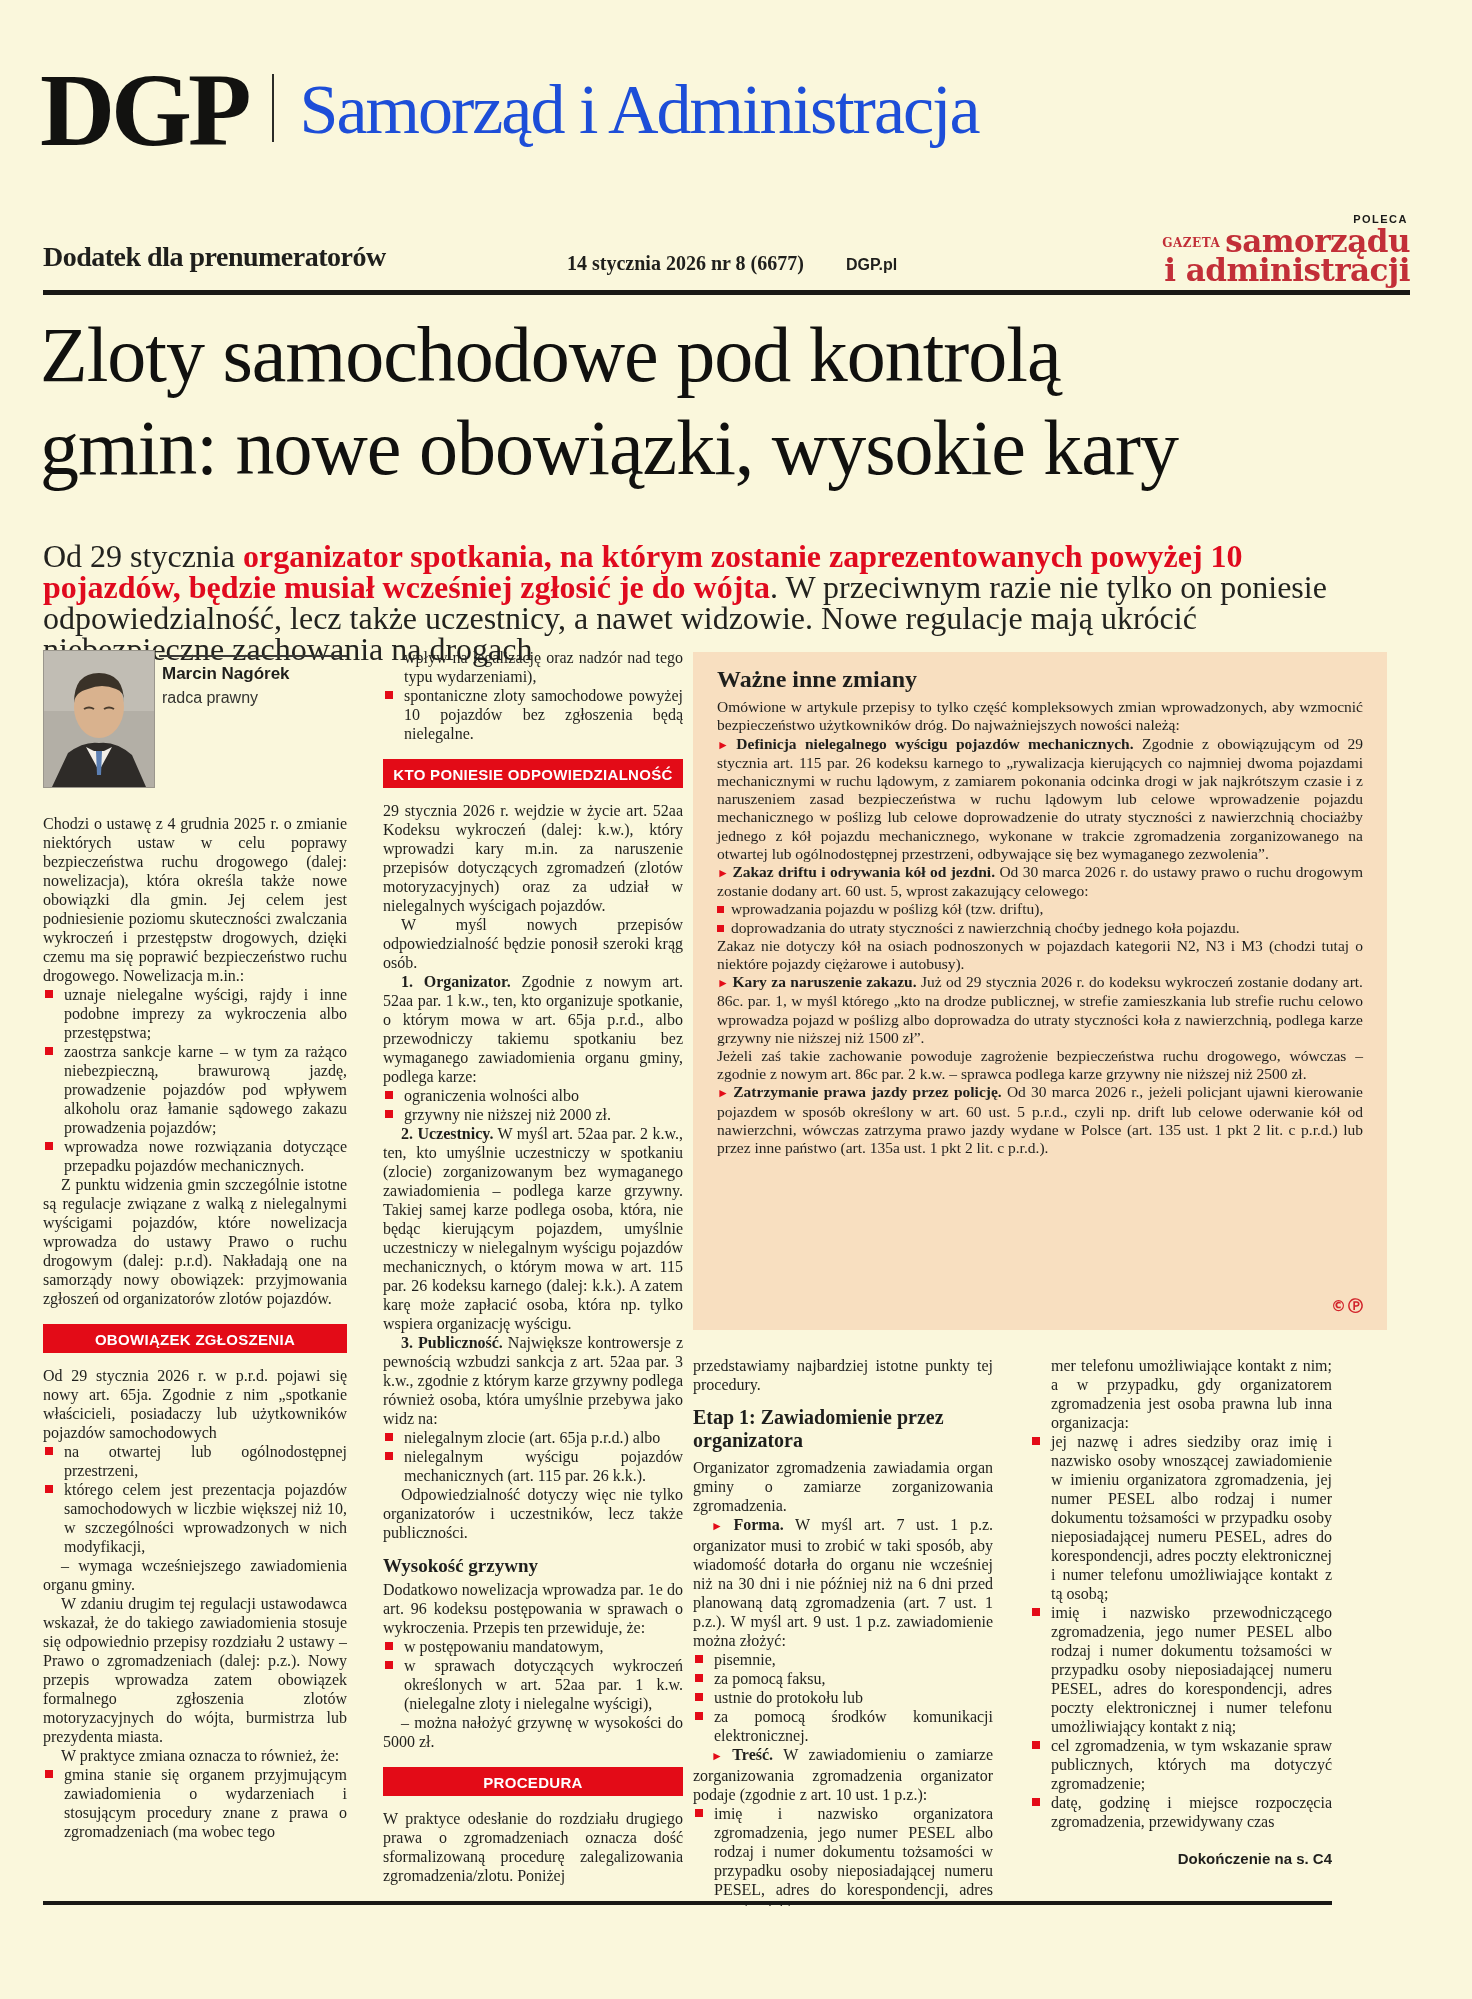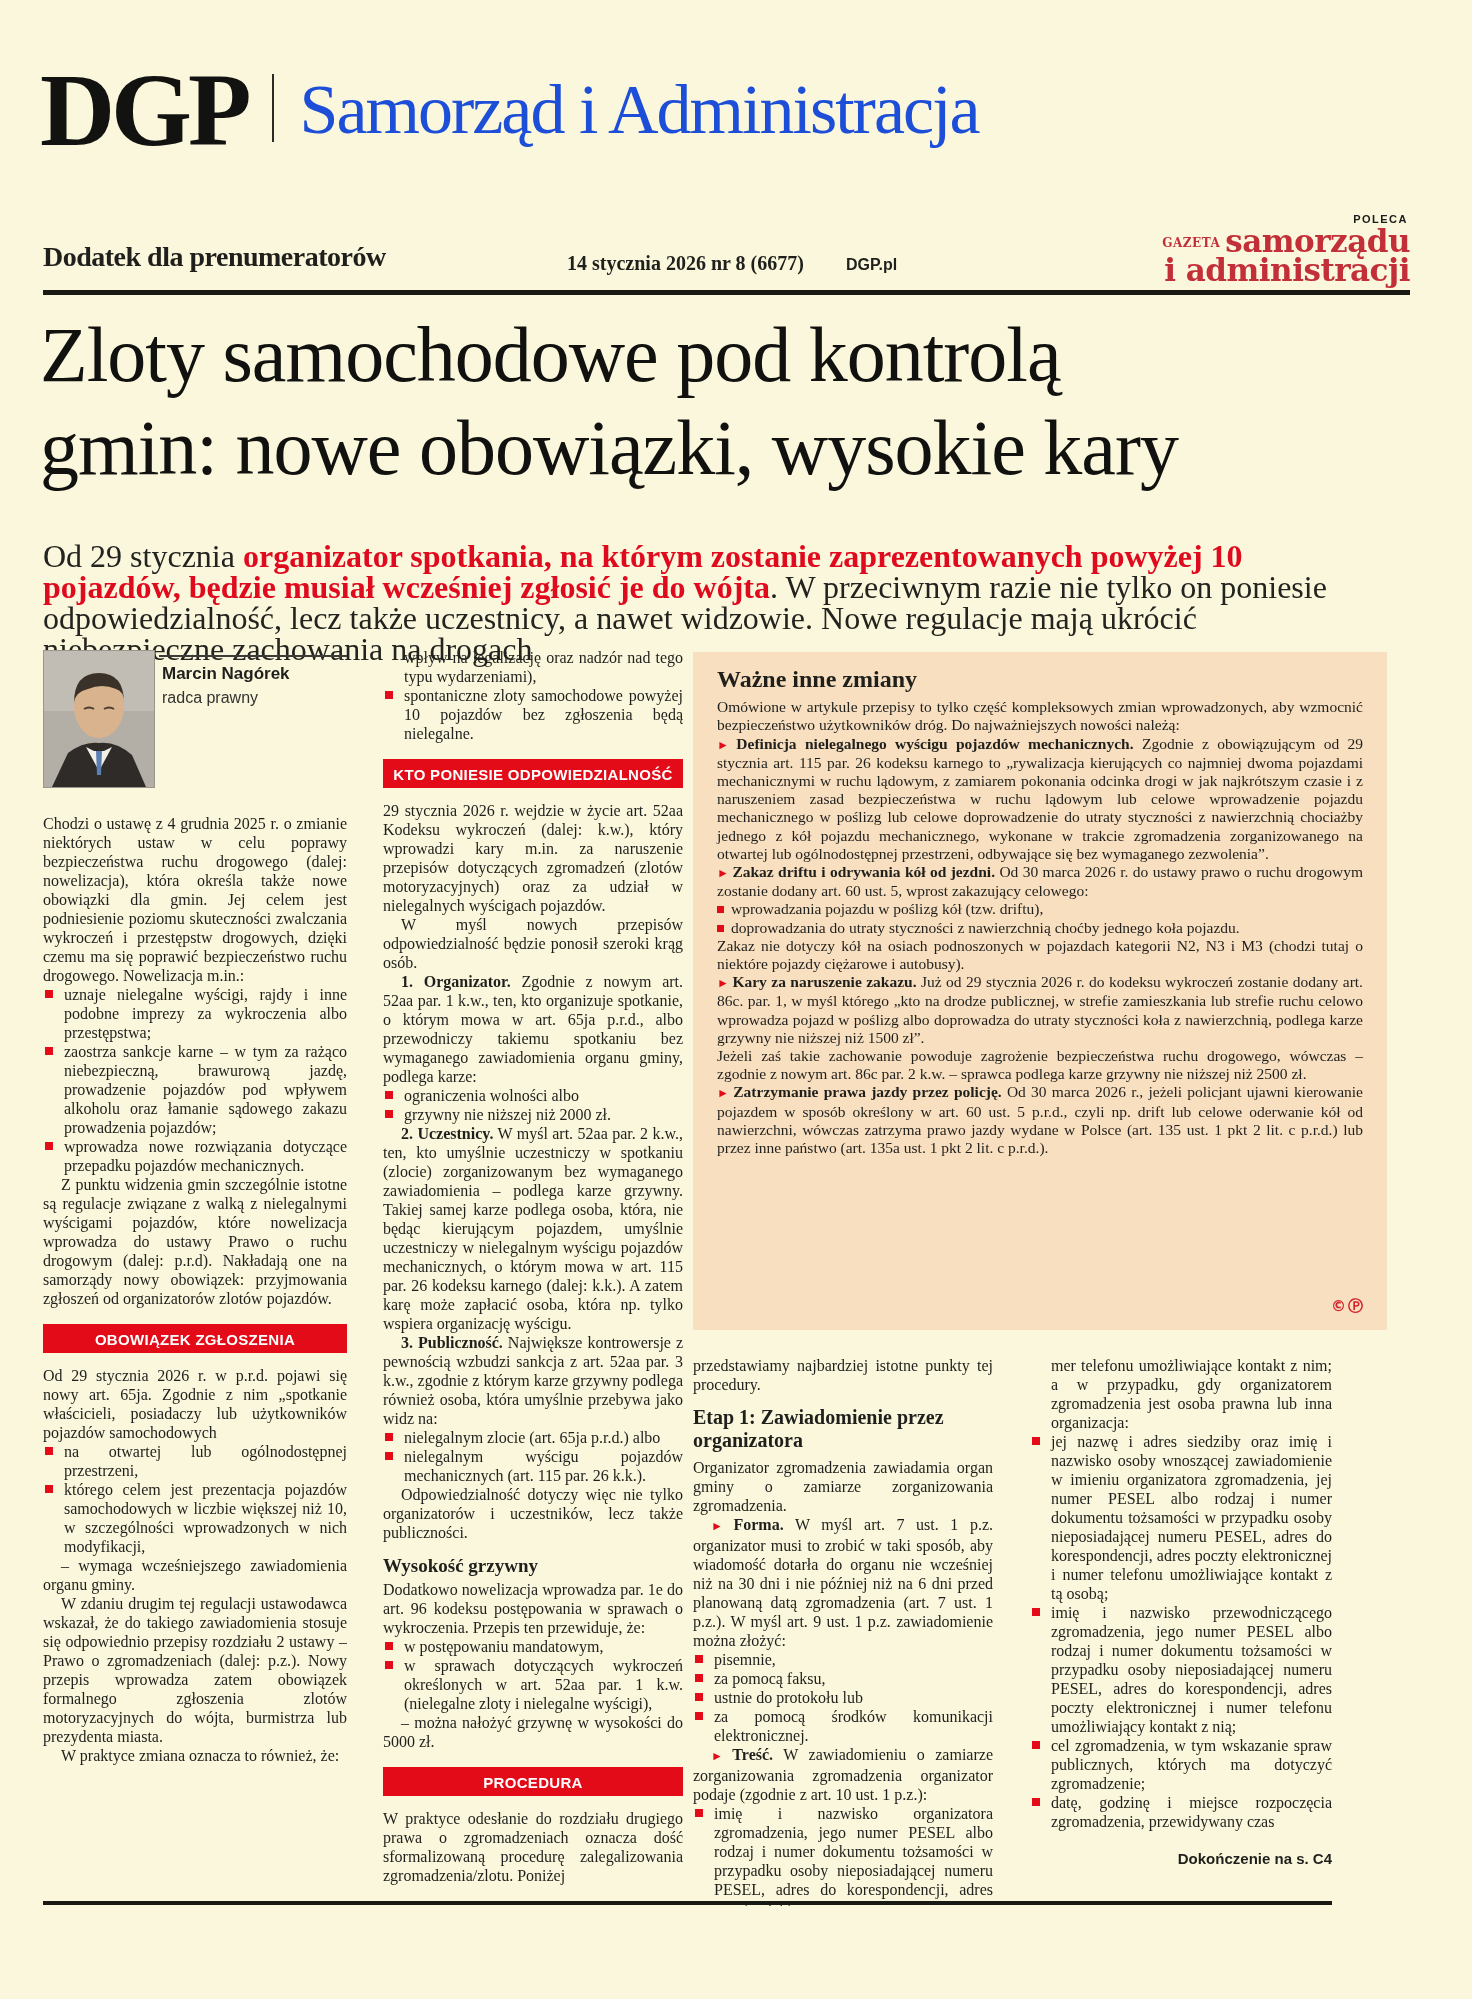--- a/index.html
+++ b/index.html
@@ -105,20 +105,21 @@
       <div class="bl"><span class="sq"></span><span>zaostrza sankcje karne – w tym za rażąco niebezpieczną, brawurową jazdę, prowadzenie pojazdów pod wpływem alkoholu oraz łamanie sądowego zakazu prowadzenia pojazdów;</span></div>
       <div class="bl"><span class="sq"></span><span>wprowadza nowe rozwiązania dotyczące przepadku pojazdów mechanicznych.</span></div>
       <div class="p ind">Z punktu widzenia gmin szczególnie istotne są regulacje związane z walką z nielegalnymi wyścigami pojazdów, które nowelizacja wprowadza do ustawy Prawo o ruchu drogowym (dalej: p.r.d). Nakładają one na samorządy nowy obowiązek: przyjmowania zgłoszeń od organizatorów zlotów pojazdów.</div>
       <div class="banner">OBOWIĄZEK ZGŁOSZENIA</div>
       <div class="p">Od 29 stycznia 2026 r. w p.r.d. pojawi się nowy art. 65ja. Zgodnie z nim „spotkanie właścicieli, posiadaczy lub użytkowników pojazdów samochodowych</div>
       <div class="bl"><span class="sq"></span><span>na otwartej lub ogólnodostępnej przestrzeni,</span></div>
       <div class="bl"><span class="sq"></span><span>którego celem jest prezentacja pojazdów samochodowych w liczbie większej niż 10, w szczególności wprowadzonych w nich modyfikacji,</span></div>
       <div class="dash">– wymaga wcześniejszego zawiadomienia organu gminy.</div>
       <div class="p ind">W zdaniu drugim tej regulacji ustawodawca wskazał, że do takiego zawiadomienia stosuje się odpowiednio przepisy rozdziału 2 ustawy – Prawo o zgromadzeniach (dalej: p.z.). Nowy przepis wprowadza zatem obowiązek formalnego zgłoszenia zlotów motoryzacyjnych do wójta, burmistrza lub prezydenta miasta.</div>
       <div class="p ind">W praktyce zmiana oznacza to również, że:</div>
+      <div class="bl"><span class="sq"></span><span>gmina stanie się organem przyjmującym zawiadomienia o wydarzeniach i stosującym procedury znane z prawa o zgromadzeniach (ma wobec tego</span></div>
     </div>
 </div>
 
 <div class="col col2">
   <div>
       <div class="bcont">wpływ na legalizację oraz nadzór nad tego typu wydarzeniami),</div>
       <div class="bl"><span class="sq"></span><span>spontaniczne zloty samochodowe powyżej 10 pojazdów bez zgłoszenia będą nielegalne.</span></div>
       <div class="banner">KTO PONIESIE ODPOWIEDZIALNOŚĆ</div>
       <div class="p">29 stycznia 2026 r. wejdzie w życie art. 52aa Kodeksu wykroczeń (dalej: k.w.), który wprowadzi kary m.in. za naruszenie przepisów dotyczących zgromadzeń (zlotów motoryzacyjnych) oraz za udział w nielegalnych wyścigach pojazdów.</div>
       <div class="p ind">W myśl nowych przepisów odpowiedzialność będzie ponosił szeroki krąg osób.</div>

